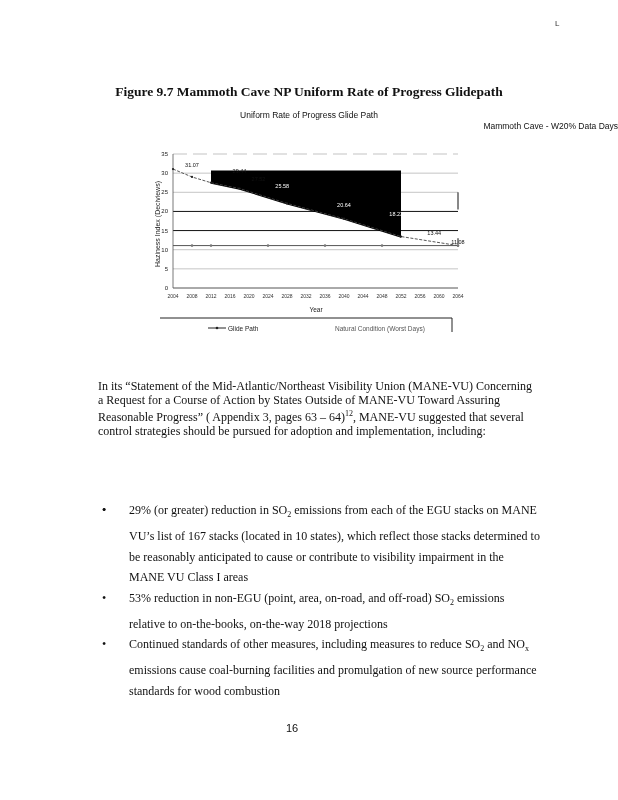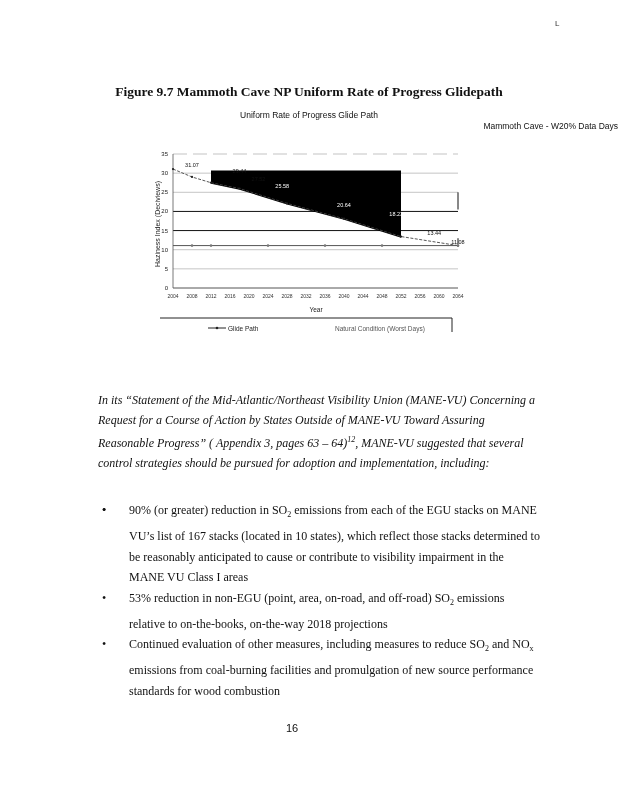--- a/index.html
+++ b/index.html
@@ -7,22 +7,22 @@
          font-family: "Liberation Serif", serif; color: #111; }
   .corner-mark { position: absolute; left: 555px; top: 19px; font-size: 8px; color: #333;
                  font-family: "Liberation Sans", sans-serif; }
   .fig-title { position: absolute; left: 0; width: 618px; top: 84px; text-align: center;
                font-weight: bold; font-size: 13.5px; }
   .chart-title { position: absolute; left: 0; width: 618px; text-align: center;
                  font-family: "Liberation Sans", sans-serif; font-size: 8.5px; }
   .chart-title.t1 { top: 110px; }
   .chart-title.t2 { top: 121px; text-align: right; }
   svg.chart { position: absolute; left: 140px; top: 140px; }
-  .para { position: absolute; left: 98px; top: 390px; width: 440px; font-size: 12px;
-          line-height: 20px; font-style: italic; }
+  .para { position: absolute; left: 98px; top: 379px; width: 440px; font-size: 12px;
+          line-height: 14px; }
   .para p { margin: 0; }
   ul.bullets { position: absolute; left: 100px; top: 500px; width: 440px; margin: 0; padding: 0;
                list-style: none; font-size: 12px; line-height: 20.6px; }
   ul.bullets li { position: relative; padding-left: 29px; margin-bottom: 0; }
   ul.bullets li .dot { position: absolute; left: 2px; top: 0; }
   .page-num { position: absolute; left: 0; width: 584px; top: 722px; text-align: center;
               font-family: "Liberation Sans", sans-serif; font-size: 11px; }
 </style>
 </head>
 <body>
@@ -119,25 +119,25 @@
 <div class="para">
   <p><span>In its “Statement of the Mid-Atlantic/Northeast Visibility Union (MANE-VU) Concerning a Request for a Course of Action by States Outside of MANE-VU Toward Assuring Reasonable Progress” ( Appendix 3, pages 63 – 64)</span><sup style="font-size:8px">12</sup><span>, MANE-VU suggested that several control strategies should be pursued for adoption and implementation, including:</span></p>
 </div>
 
 <ul class="bullets">
   <li>
     <span class="dot">•</span>
   </li>
   <li>
     <span class="dot">•</span>
-    <span>90% (or greater) reduction in SO</span><sub style="font-size:8px">2</sub><span> emissions from each of the EGU stacks on MANE VU’s list of 167 stacks (located in 10 states), which reflect those stacks determined to be reasonably anticipated to cause or contribute to visibility impairment in the MANE VU Class I areas</span>
+    <span>29% (or greater) reduction in SO</span><sub style="font-size:8px">2</sub><span> emissions from each of the EGU stacks on MANE VU’s list of 167 stacks (located in 10 states), which reflect those stacks determined to be reasonably anticipated to cause or contribute to visibility impairment in the MANE VU Class I areas</span>
   </li>
   <li>
     <span class="dot">•</span>
     <span>53% reduction in non-EGU (point, area, on-road, and off-road) SO</span><sub style="font-size:8px">2</sub><span> emissions relative to on-the-books, on-the-way 2018 projections</span>
   </li>
   <li>
     <span class="dot">•</span>
-    <span>Continued evaluation of other measures, including measures to reduce SO</span><sub style="font-size:8px">2</sub><span> and NO</span><sub style="font-size:8px">x</sub><span> emissions from coal-burning facilities and promulgation of new source performance standards for wood combustion</span>
+    <span>Continued standards of other measures, including measures to reduce SO</span><sub style="font-size:8px">2</sub><span> and NO</span><sub style="font-size:8px">x</sub><span> emissions cause coal-burning facilities and promulgation of new source performance standards for wood combustion</span>
   </li>
 </ul>
 
 <div class="page-num">16</div>
 
 </body></html>

